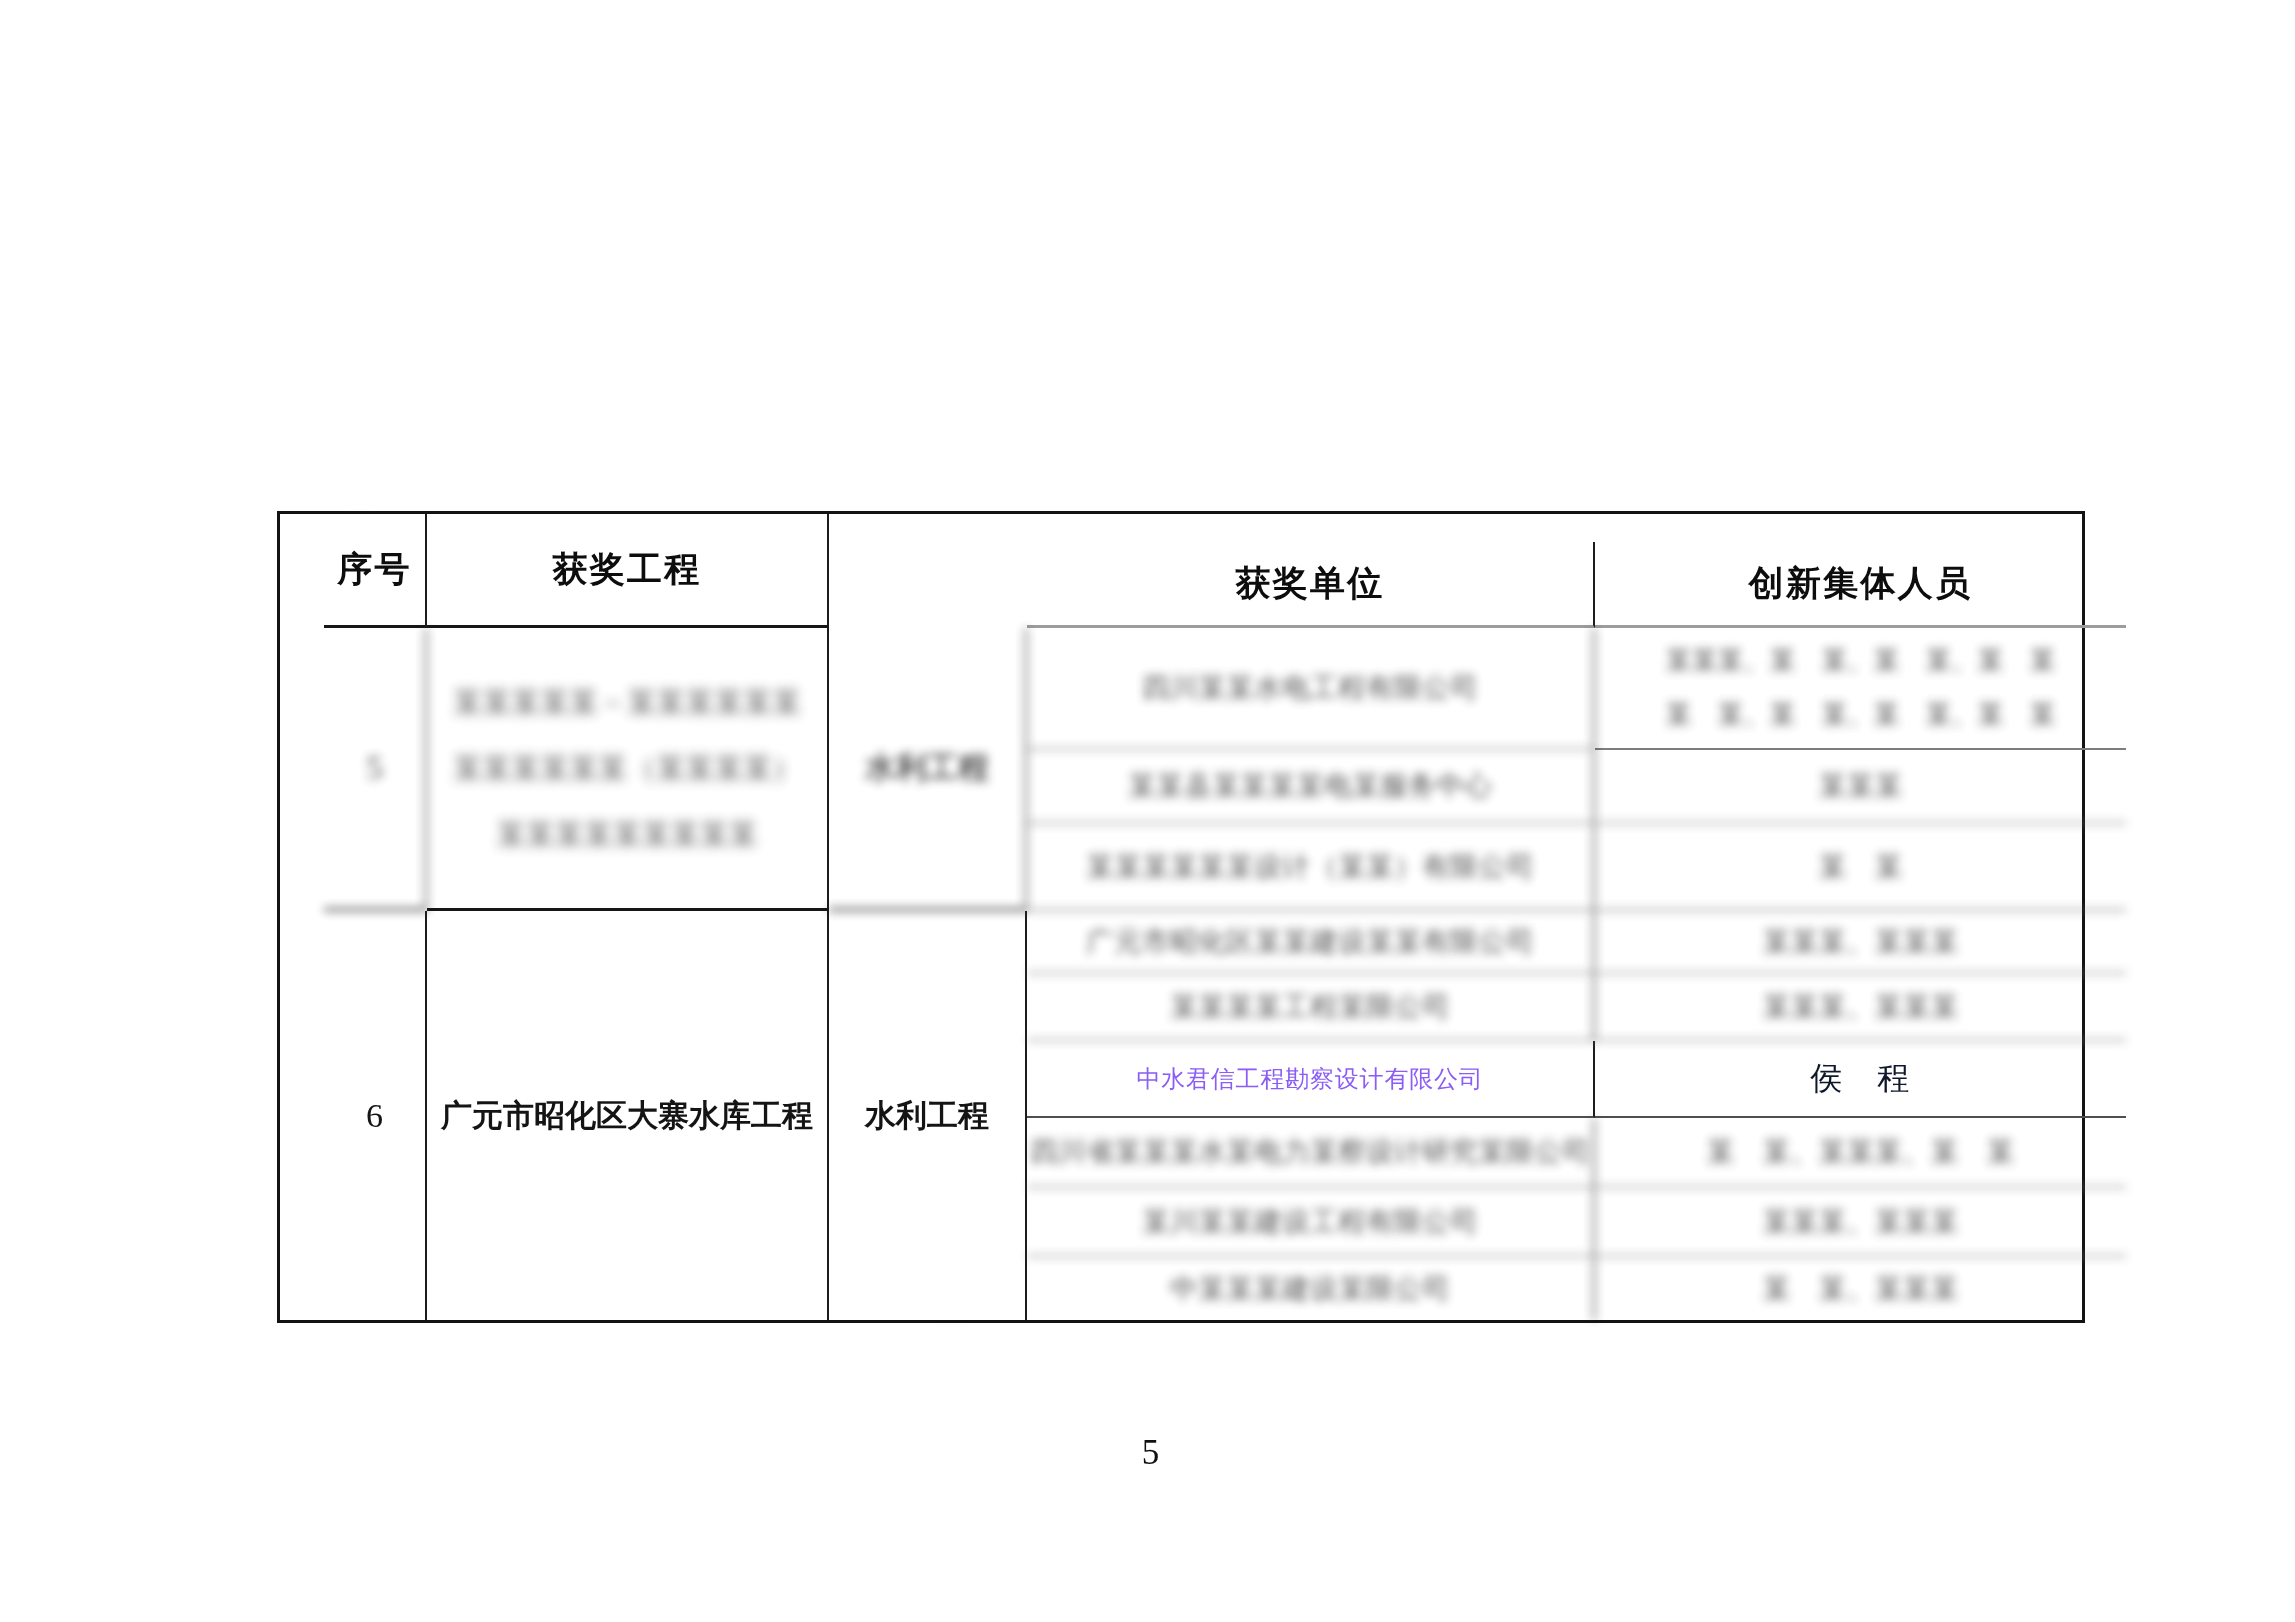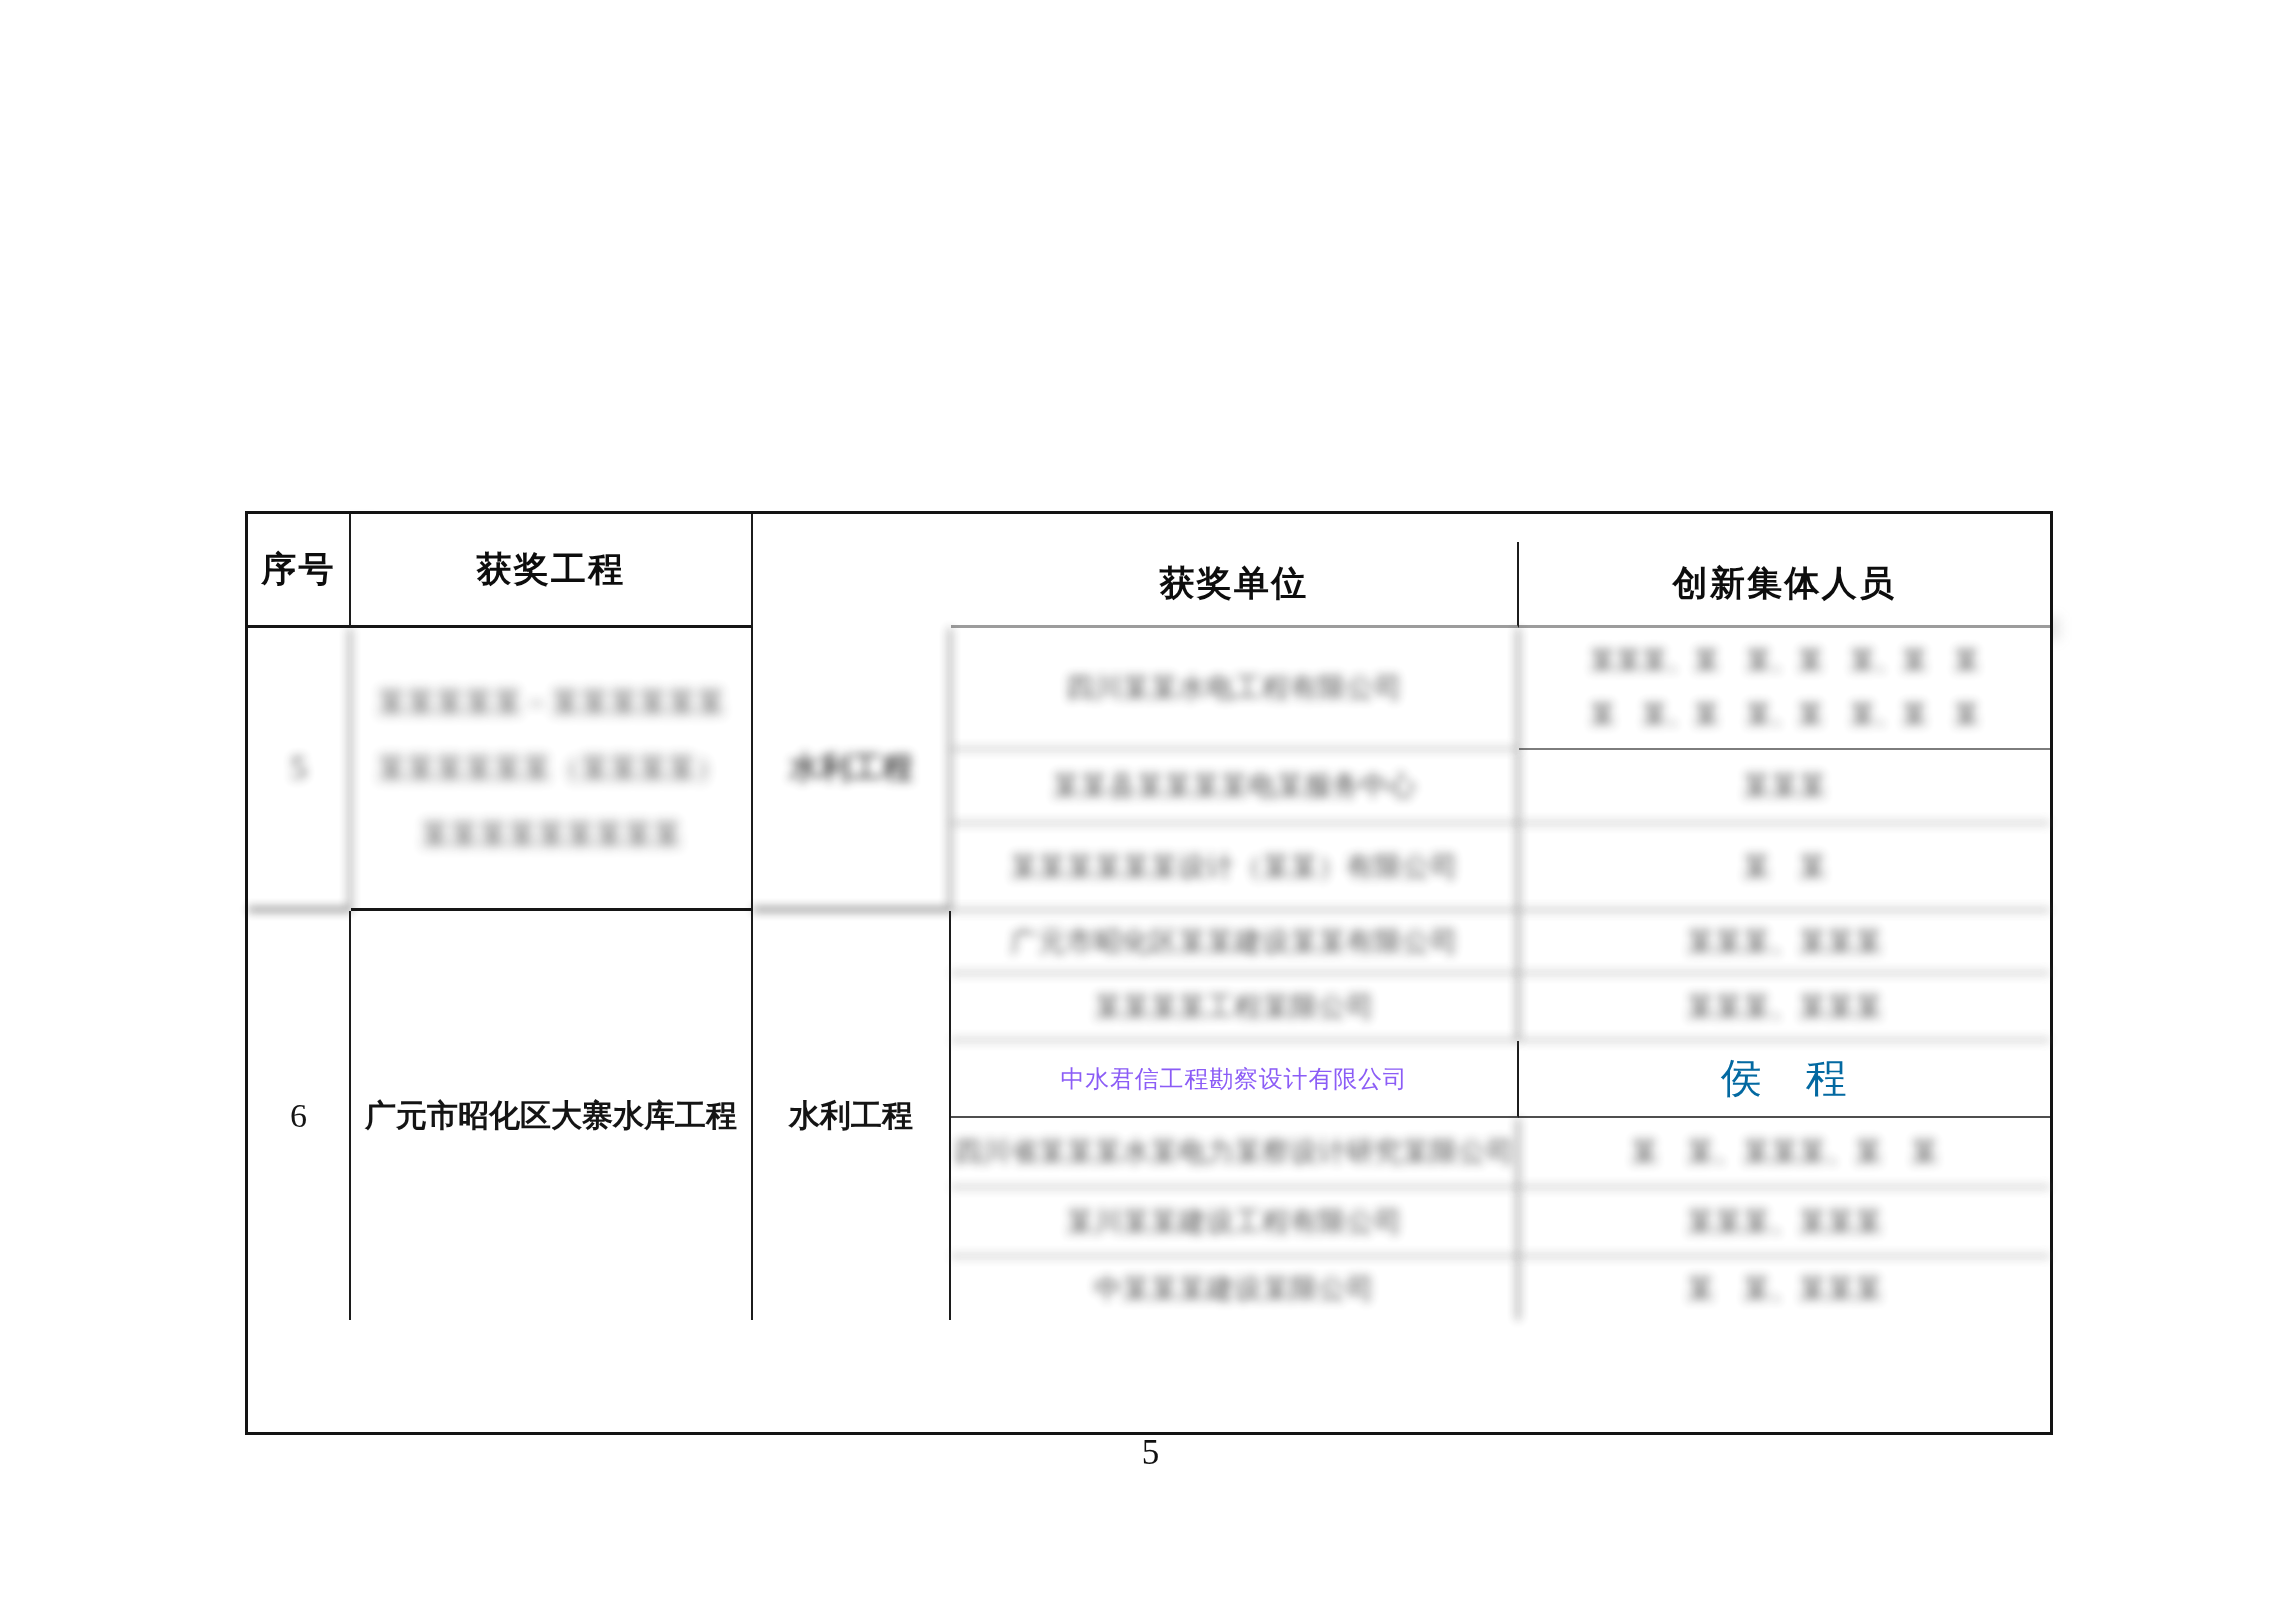--- a/index.html
+++ b/index.html
@@ -1,43 +1,44 @@
 <!DOCTYPE html>
 <html style="font-size:12.3px"><head>
 <meta charset="utf-8">
 <style>
   html,body{margin:0;padding:0;}
   body{
     width:2295px;height:1623px;background:#ffffff;position:relative;overflow:hidden;
     font-family:"Liberation Serif","DejaVu Serif",serif;color:#141414;
   }
   .award-table{
-    position:absolute;left:245px;top:511px;
-    width:1808px;height:924px;box-sizing:border-box;
+    position:absolute;left:277px;top:511px;
+    width:1808px;height:812px;box-sizing:border-box;
     border:3.1px solid #131313;
     display:grid;
     grid-template-columns:103px 402px 198px 568px 531px;
     grid-template-rows:114px 122px 74px 87px 63px 67px 77px 70px 69px 63px;
     background:#fff;
+    padding-left:44px;
   }
   .cell{
     box-sizing:border-box;
     display:flex;align-items:center;justify-content:center;
     text-align:center;overflow:hidden;
   }
   .br{border-right:2.3px solid #1c1c1c;}
   .bb-black{border-bottom:3.1px solid #161616;}
   .bb-major{border-bottom:2.3px solid #6e6e6e;}
   .bb-sub{border-bottom:2.3px solid #7d7d7d;}
   .bb-crisp{border-bottom:2.3px solid #4f4f4f;}
   .bb-grayhdr{border-bottom:3.1px solid #9c9c9c;margin-top:28px;}
   .hdr{font-size:35px;font-weight:bold;letter-spacing:2.3px;color:#0d0d0d;}
   .txt{font-size:31px;font-weight:bold;}
   .unit-clear{font-size:24px;letter-spacing:0.8px;color:#8b5cf6;}
-  .people-clear{font-size:41px;letter-spacing:1.5px;color:#0369a1;}
+  .people-clear{font-size:32px;letter-spacing:1.5px;color:#0f172a;}
   .serial{font-size:34px;}
   .fuzz{filter:blur(4.6px);color:#2f2f2f;opacity:.85;}
   .fuzz-strong{filter:blur(5.4px);color:#2b2b2b;opacity:.8;}
   .proj-lines{font-size:29px;line-height:66px;}
   .unit-blur{font-size:28px;}
   .people-blur{font-size:28px;}
   .people-two{font-size:26px;line-height:54px;}
   .page-num{
     position:absolute;left:1116px;top:1433px;width:69px;
     text-align:center;font-size:35px;color:#101010;

